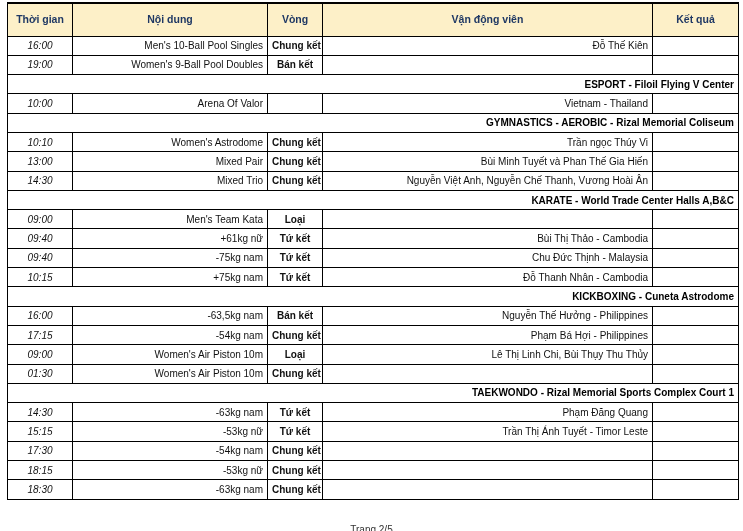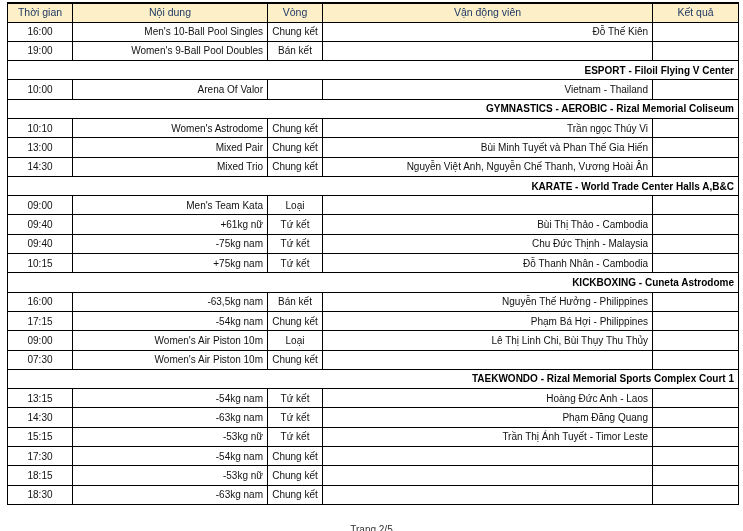--- a/index.html
+++ b/index.html
@@ -32,28 +32,28 @@
     line-height:1.1;
     vertical-align:middle;
     overflow:hidden;
     white-space:nowrap;
   }
   table.schedule{border-top:2.5px solid var(--border-color);}
   tr.header-row th{
     background:var(--header-bg);
     color:var(--header-text);
     font-size:10.5px;
-    font-weight:normal;
-    height:19px;
+    font-weight:bold;
+    height:33px;
     text-align:center;
     border-bottom:1.5px solid var(--border-color);
   }
   tr.event-row td{height:19.3px;}
-  td.time-cell{text-align:center;}
-  td.round-cell{text-align:center;}
+  td.time-cell{text-align:center;font-style:italic;}
+  td.round-cell{text-align:center;font-weight:bold;}
   td.content-cell,td.athletes-cell{text-align:right;}
   tr.section-row td{
     height:19.3px;
     font-weight:bold;
     font-size:10px;
     text-align:right;
     color:#000;
   }
   .page-footer{
     position:absolute;
@@ -182,35 +182,28 @@
     <td class="result-cell"></td>
   </tr>
       <tr class="event-row">
     <td class="time-cell">09:00</td>
     <td class="content-cell">Women's Air Piston 10m</td>
     <td class="round-cell">Loại</td>
     <td class="athletes-cell">Lê Thị Linh Chi, Bùi Thụy Thu Thủy</td>
     <td class="result-cell"></td>
   </tr>
       <tr class="event-row">
-    <td class="time-cell">07:30</td>
+    <td class="time-cell">01:30</td>
     <td class="content-cell">Women's Air Piston 10m</td>
     <td class="round-cell">Chung kết</td>
     <td class="athletes-cell"></td>
     <td class="result-cell"></td>
   </tr>
       <tr class="section-row">
     <td colspan="5">TAEKWONDO - Rizal Memorial Sports Complex Court 1</td>
-  </tr>
-      <tr class="event-row">
-    <td class="time-cell">13:15</td>
-    <td class="content-cell">-54kg nam</td>
-    <td class="round-cell">Tứ kết</td>
-    <td class="athletes-cell">Hoàng Đức Anh - Laos</td>
-    <td class="result-cell"></td>
   </tr>
       <tr class="event-row">
     <td class="time-cell">14:30</td>
     <td class="content-cell">-63kg nam</td>
     <td class="round-cell">Tứ kết</td>
     <td class="athletes-cell">Phạm Đăng Quang</td>
     <td class="result-cell"></td>
   </tr>
       <tr class="event-row">
     <td class="time-cell">15:15</td>

